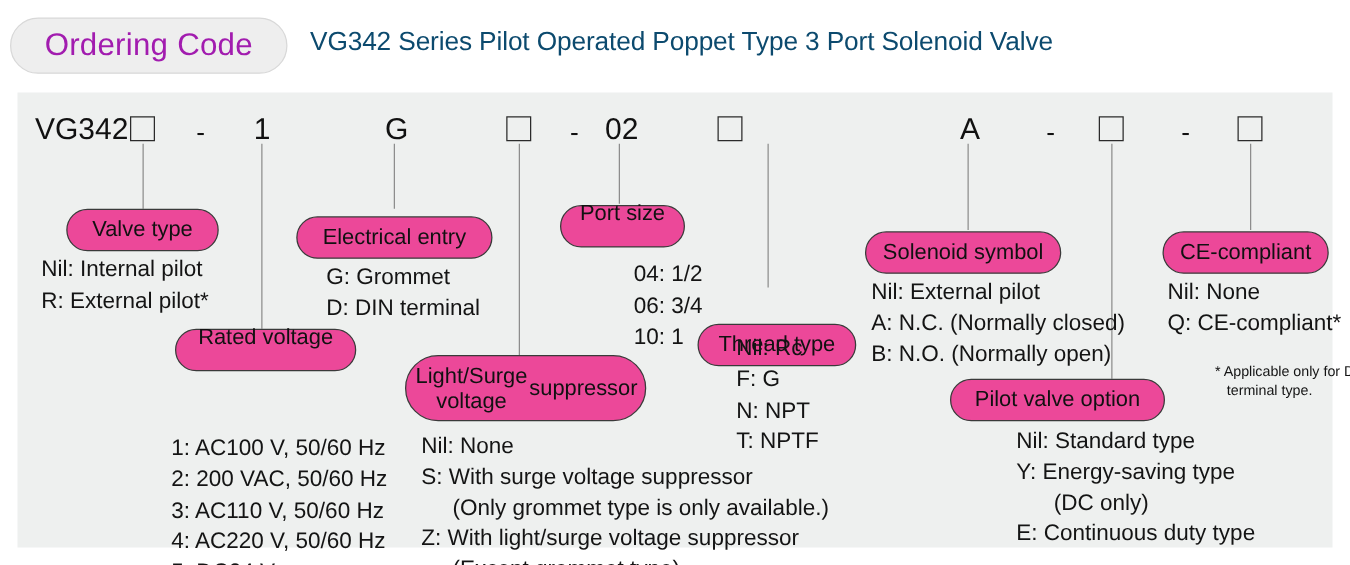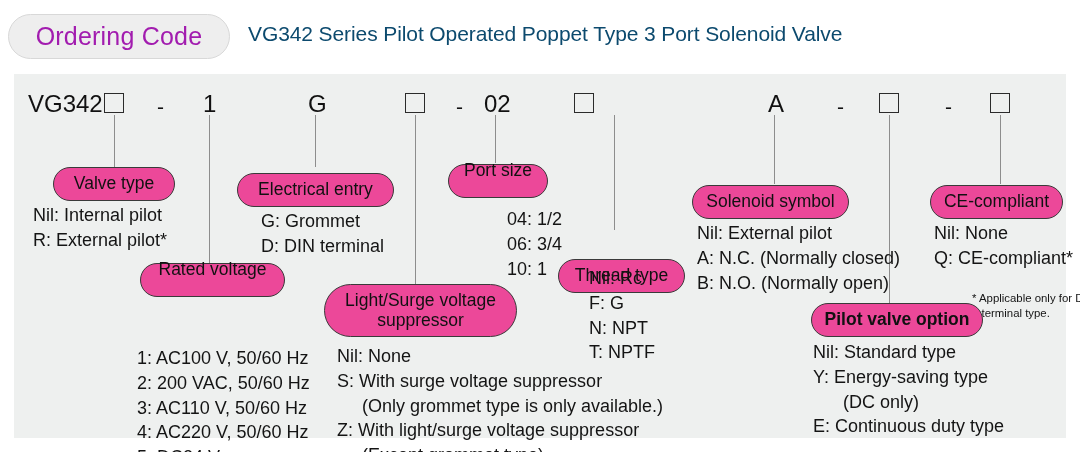--- a/index.html
+++ b/index.html
@@ -215,39 +215,39 @@
     <span>Rated voltage</span>
   </div>
   <div class="desc" style="left:137px; top:300px;margin-top:46px;">1: AC100 V, 50/60 Hz
 2: 200 VAC, 50/60 Hz
 3: AC110 V, 50/60 Hz
 4: AC220 V, 50/60 Hz
 5: DC24 V
 6: DC12 V
 7: AC240 V, 50/60 Hz</div>
 
-  <div class="pill two-line" style="left:324px; top:284px; width:193px; height:53px; flex-direction:column;">
+  <div class="pill two-line" style="left:324px; top:284px; width:193px; height:53px; ">
     <span>Light/Surge voltage</span>
     <span>suppressor</span>
   </div>
   <div class="desc indent-hang" style="left:337px; top:344px;">Nil: None
 S: With surge voltage suppressor
      (Only grommet type is only available.)
 Z: With light/surge voltage suppressor
      (Except grommet type)</div>
 
   <div class="pill" style="left:558px; top:235px; width:127px; height:30px;margin-top:24px;">
     <span>Thread type</span>
   </div>
   <div class="desc" style="left:589px; top:266px;">Nil: Rc
 F: G
 N: NPT
 T: NPTF</div>
 
-  <div class="pill" style="left:811px; top:303px; width:172px; height:32px;font-weight:bold;">
+  <div class="pill" style="left:760px; top:303px; width:172px; height:32px;">
     <span>Pilot valve option</span>
   </div>
   <div class="desc indent-hang" style="left:813px; top:340px;">Nil: Standard type
 Y: Energy-saving type
       (DC only)
 E: Continuous duty type</div>
 
 </div>
 
 </body></html>

